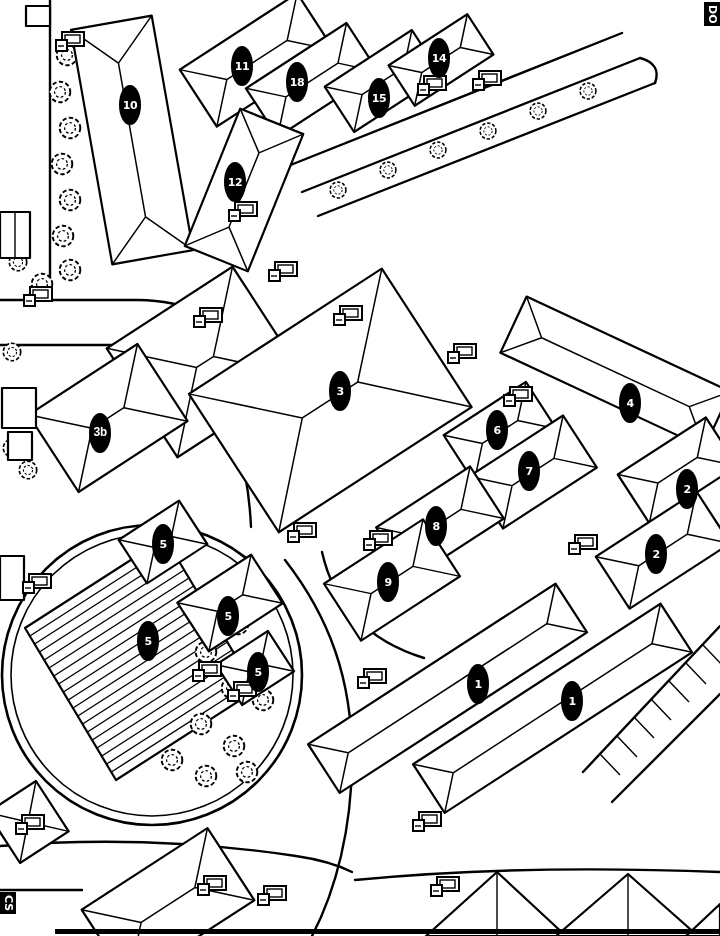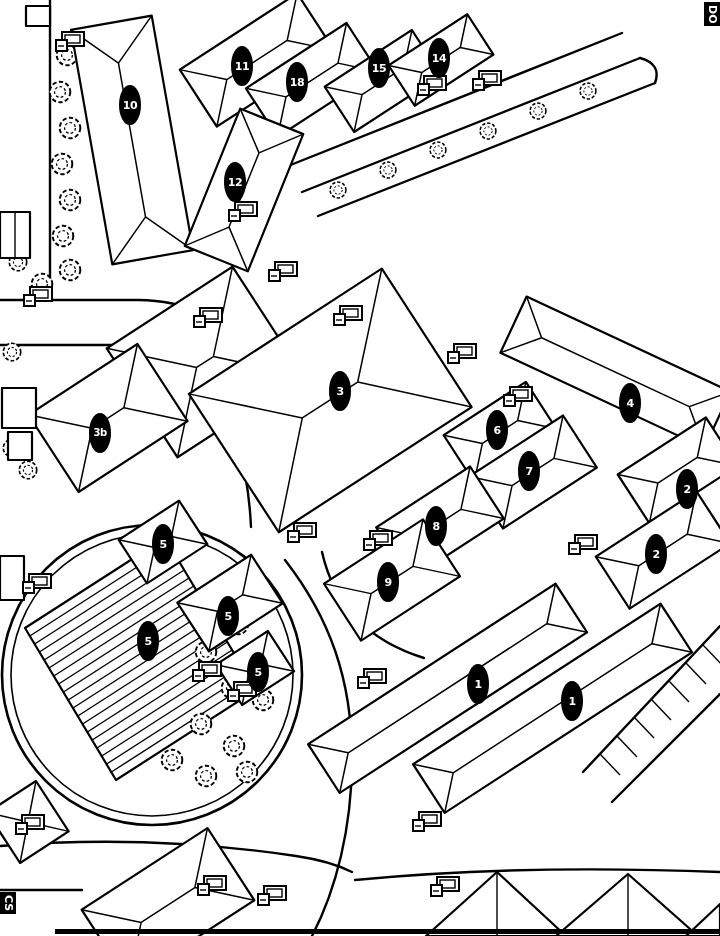--- a/index.html
+++ b/index.html
@@ -12,21 +12,21 @@
   .b{fill:#fff;stroke:#000;stroke-width:2.2;stroke-linejoin:round;}
   .ln{fill:none;stroke:#000;stroke-width:1.5;stroke-linejoin:round;}
   .rd{fill:none;stroke:#000;stroke-width:2.4;stroke-linecap:round;}
   .st{fill:none;stroke:#000;stroke-width:1.4;}
   
   .badge{
     position:absolute;width:22px;height:40px;border-radius:50%;
     background:#000;color:#fff;display:flex;align-items:center;justify-content:center;
     font-weight:bold;font-size:11px;line-height:1;z-index:5;letter-spacing:-0.5px;
   }
-  .badge.small{font-size:10px;}
+  .badge.small{font-size:12px;font-family:Liberation Mono, monospace;}
   .corner{
     position:absolute;background:#000;color:#fff;font-weight:bold;font-size:11px;
     writing-mode:vertical-rl;text-align:center;padding:3px 2px;z-index:6;line-height:1.1;
   }
   .corner-tr{top:2px;right:0;}
   .corner-bl{top:892px;left:0;}
   .bottom-rule{
     position:absolute;left:55px;top:929px;width:665px;height:5px;background:#000;z-index:4;
   }
 </style>
@@ -297,21 +297,21 @@
 
   <div class="badge" style="left:119px;top:85px">
       <span>10</span>
     </div>
   <div class="badge" style="left:231px;top:46px">
       <span>11</span>
     </div>
   <div class="badge" style="left:286px;top:62px">
       <span>18</span>
     </div>
-  <div class="badge" style="left:368px;top:48px">
+  <div class="badge" style="left:368px;top:78px">
       <span>15</span>
     </div>
   <div class="badge" style="left:428px;top:38px">
       <span>14</span>
     </div>
   <div class="badge" style="left:224px;top:162px">
       <span>12</span>
     </div>
   <div class="badge" style="left:329px;top:371px">
       <span>3</span>

